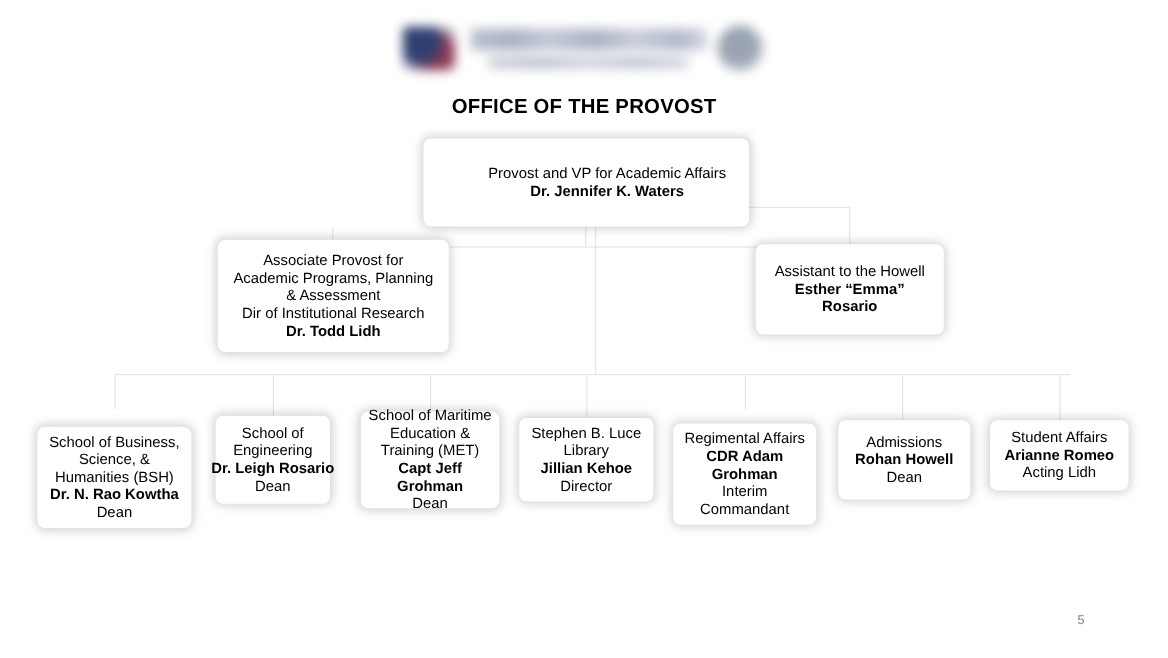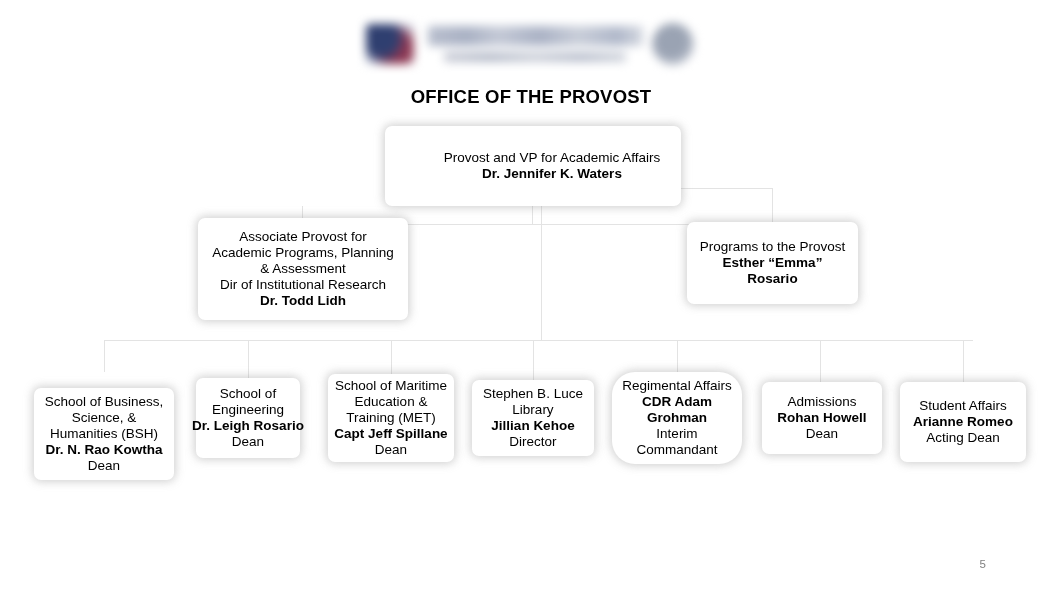--- a/index.html
+++ b/index.html
@@ -115,23 +115,23 @@
 
   
   #node-provost      { left: 385px; top: 126px; width: 296px; height: 80px; padding-left: 44px; }
   #node-assoc        { left: 198px; top: 218px; width: 210px; height: 102px; }
   #node-assistant    { left: 687px; top: 222px; width: 171px; height: 82px; }
 
   #node-bsh          { left: 34px;  top: 388px; width: 140px; height: 92px; }
   #node-eng          { left: 196px; top: 378px; width: 104px; height: 80px; }
   #node-met          { left: 328px; top: 374px; width: 126px; height: 88px; }
   #node-library      { left: 472px; top: 380px; width: 122px; height: 76px; }
-  #node-regimental   { left: 612px; top: 372px; width: 130px; height: 92px; border-radius: 23px; }
+  #node-regimental   { left: 612px; top: 385px; width: 130px; height: 92px; }
   #node-admissions   { left: 762px; top: 382px; width: 120px; height: 72px; }
-  #node-student      { left: 900px; top: 382px; width: 126px; height: 80px; }
+  #node-student      { left: 900px; top: 382px; width: 126px; height: 64px; }
 
   #node-bsh .ln, #node-met .ln, #node-regimental .ln { white-space: normal; }
 
   
   #page-number {
     position: absolute;
     right: 76px;
     bottom: 28px;
     font-size: 11.5px;
     color: #808080;
@@ -175,21 +175,21 @@
 
   <div class="node" id="node-assoc">
     <span class="ln role">Associate Provost for</span>
     <span class="ln role">Academic Programs, Planning</span>
     <span class="ln role">&amp; Assessment</span>
     <span class="ln role">Dir of Institutional Research</span>
     <span class="ln name">Dr. Todd Lidh</span>
   </div>
 
   <div class="node" id="node-assistant">
-    <span class="ln role">Programs to the Provost</span>
+    <span class="ln role">Assistant to the Howell</span>
     <span class="ln name">Esther “Emma”</span>
     <span class="ln name">Rosario</span>
   </div>
 
   <div class="node" id="node-bsh">
     <span class="ln role">School of Business,</span>
     <span class="ln role">Science, &amp;</span>
     <span class="ln role">Humanities (BSH)</span>
     <span class="ln name">Dr. N. Rao Kowtha</span>
     <span class="ln sub">Dean</span>
@@ -199,21 +199,21 @@
     <span class="ln role">School of</span>
     <span class="ln role">Engineering</span>
     <span class="ln name">Dr. Leigh Rosario</span>
     <span class="ln sub">Dean</span>
   </div>
 
   <div class="node" id="node-met">
     <span class="ln role">School of Maritime</span>
     <span class="ln role">Education &amp;</span>
     <span class="ln role">Training (MET)</span>
-    <span class="ln name">Capt Jeff Spillane</span>
+    <span class="ln name">Capt Jeff Grohman</span>
     <span class="ln sub">Dean</span>
   </div>
 
   <div class="node" id="node-library">
     <span class="ln role">Stephen B. Luce</span>
     <span class="ln role">Library</span>
     <span class="ln name">Jillian Kehoe</span>
     <span class="ln sub">Director</span>
   </div>
 
@@ -227,18 +227,18 @@
 
   <div class="node" id="node-admissions">
     <span class="ln role">Admissions</span>
     <span class="ln name">Rohan Howell</span>
     <span class="ln sub">Dean</span>
   </div>
 
   <div class="node" id="node-student">
     <span class="ln role">Student Affairs</span>
     <span class="ln name">Arianne Romeo</span>
-    <span class="ln sub">Acting Dean</span>
+    <span class="ln sub">Acting Lidh</span>
   </div>
 
 </div>
 
 <div id="page-number">5</div>
 
 </body></html>

